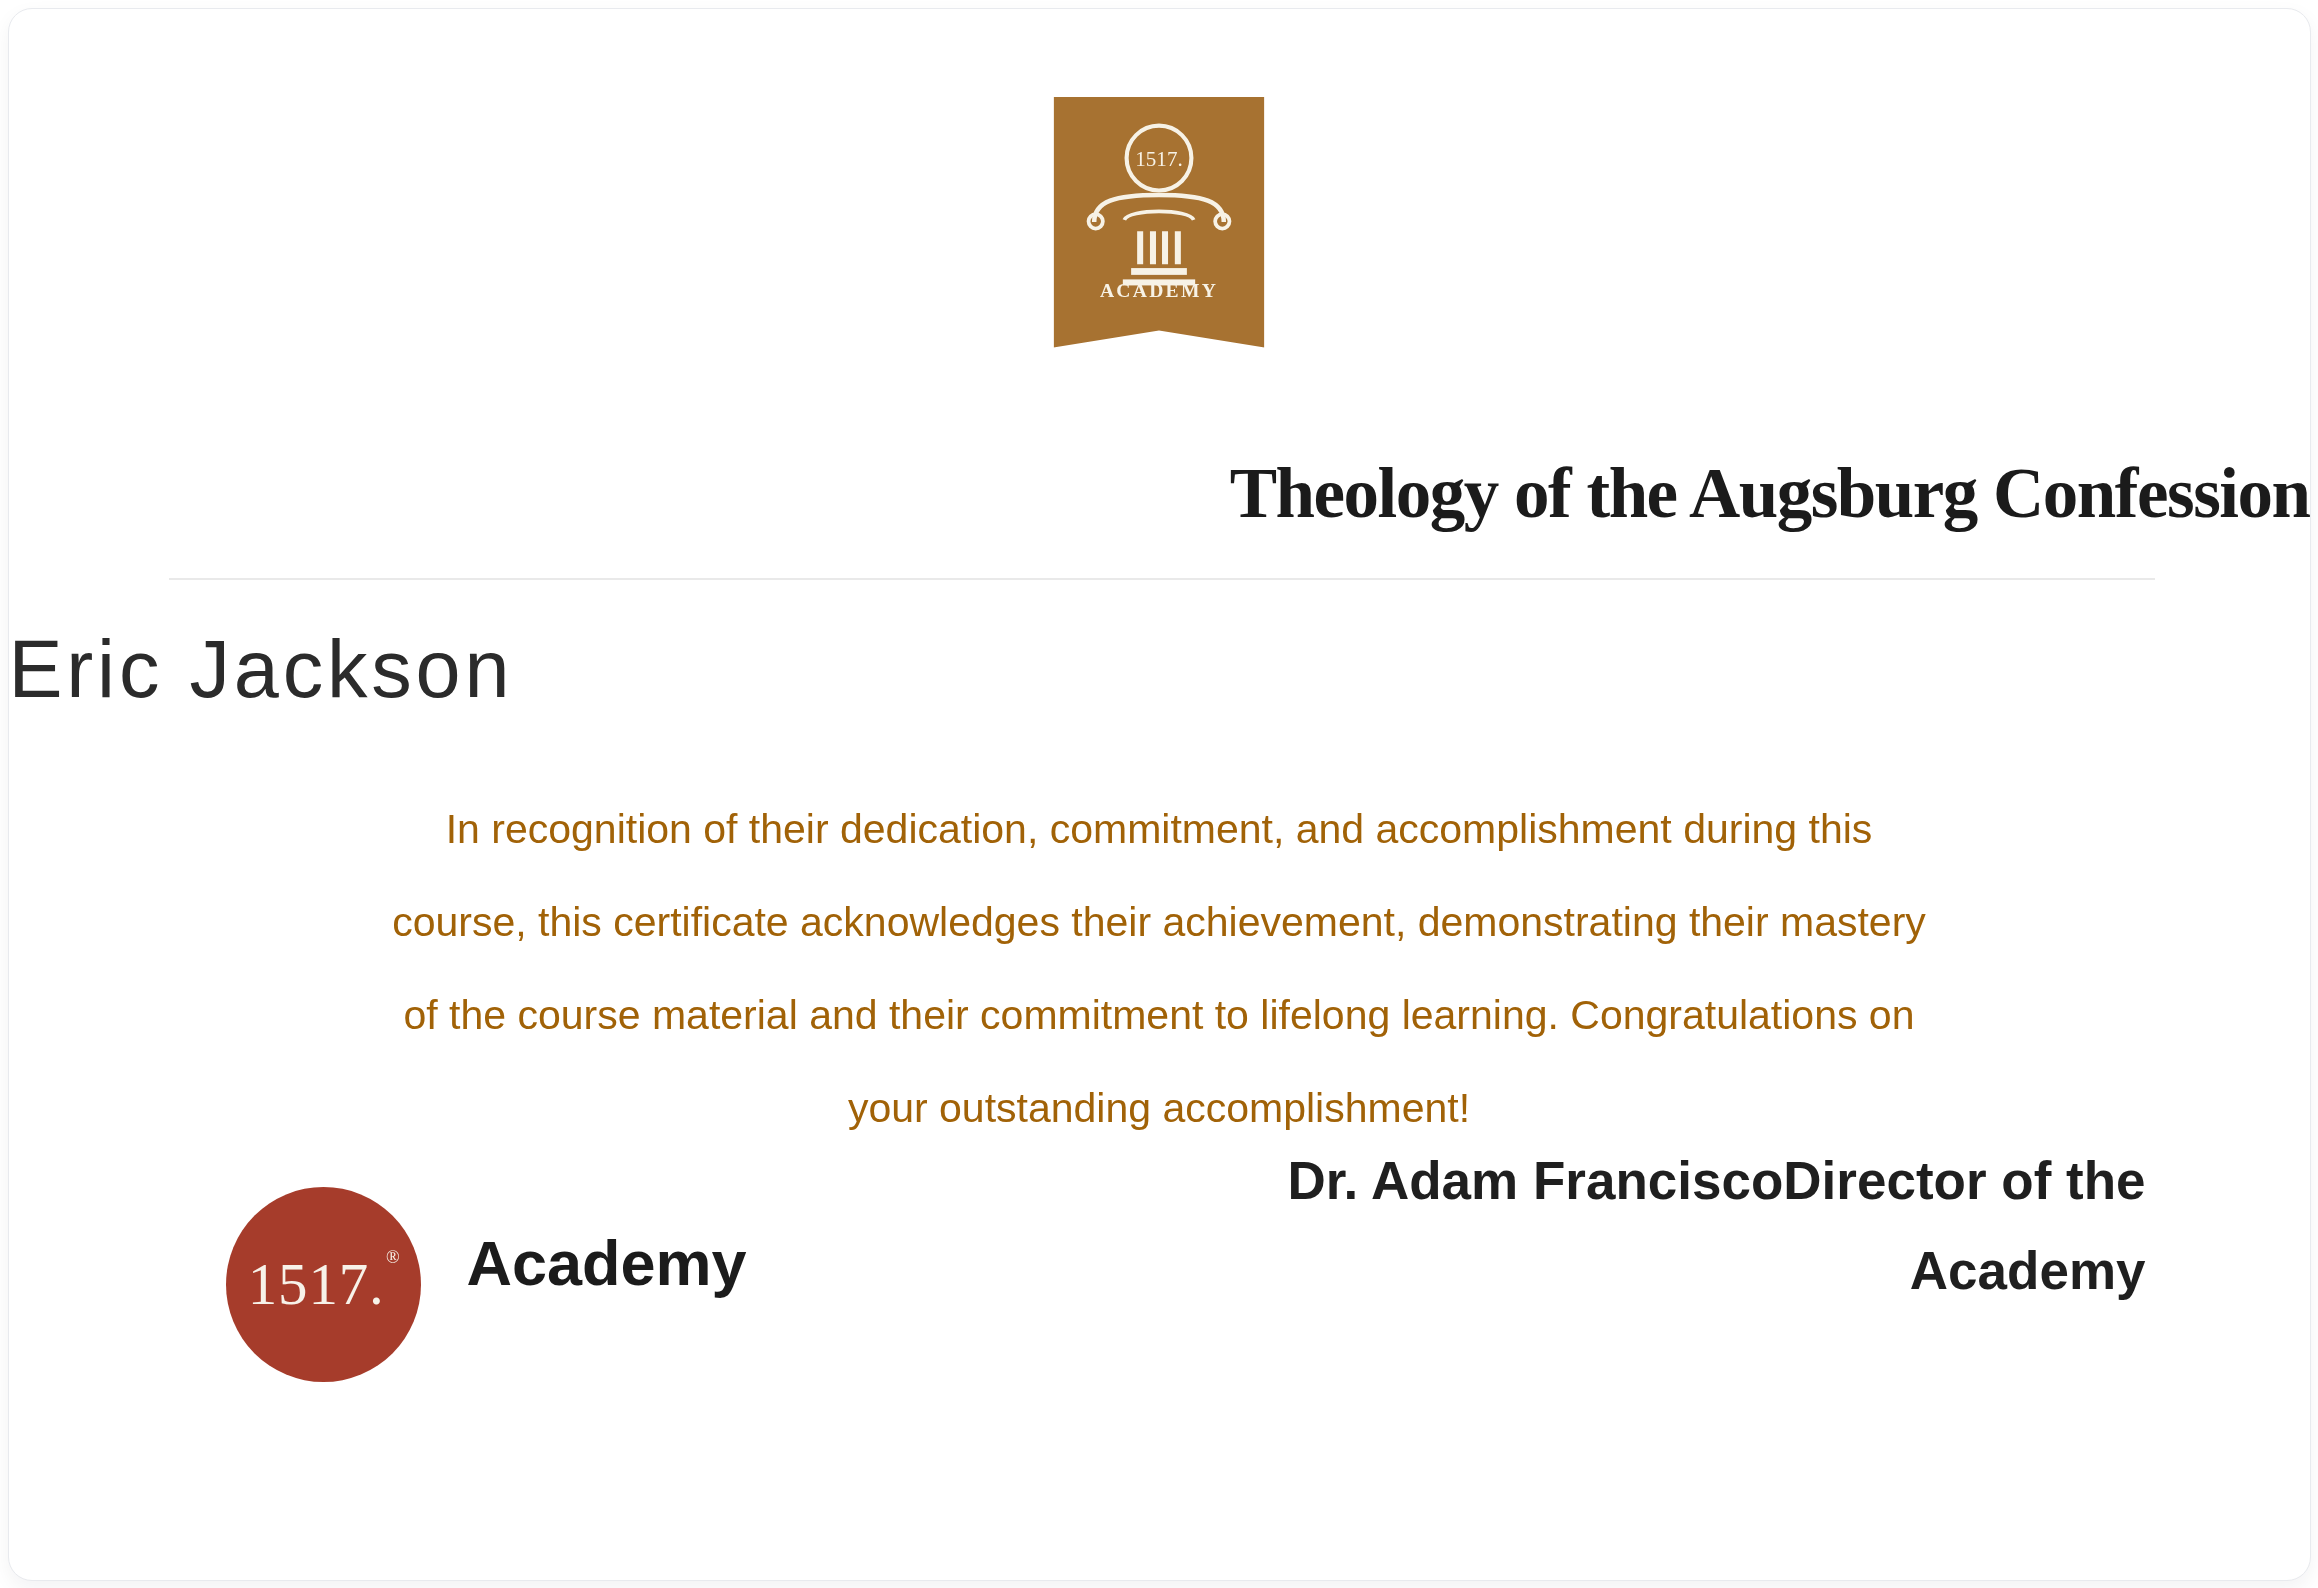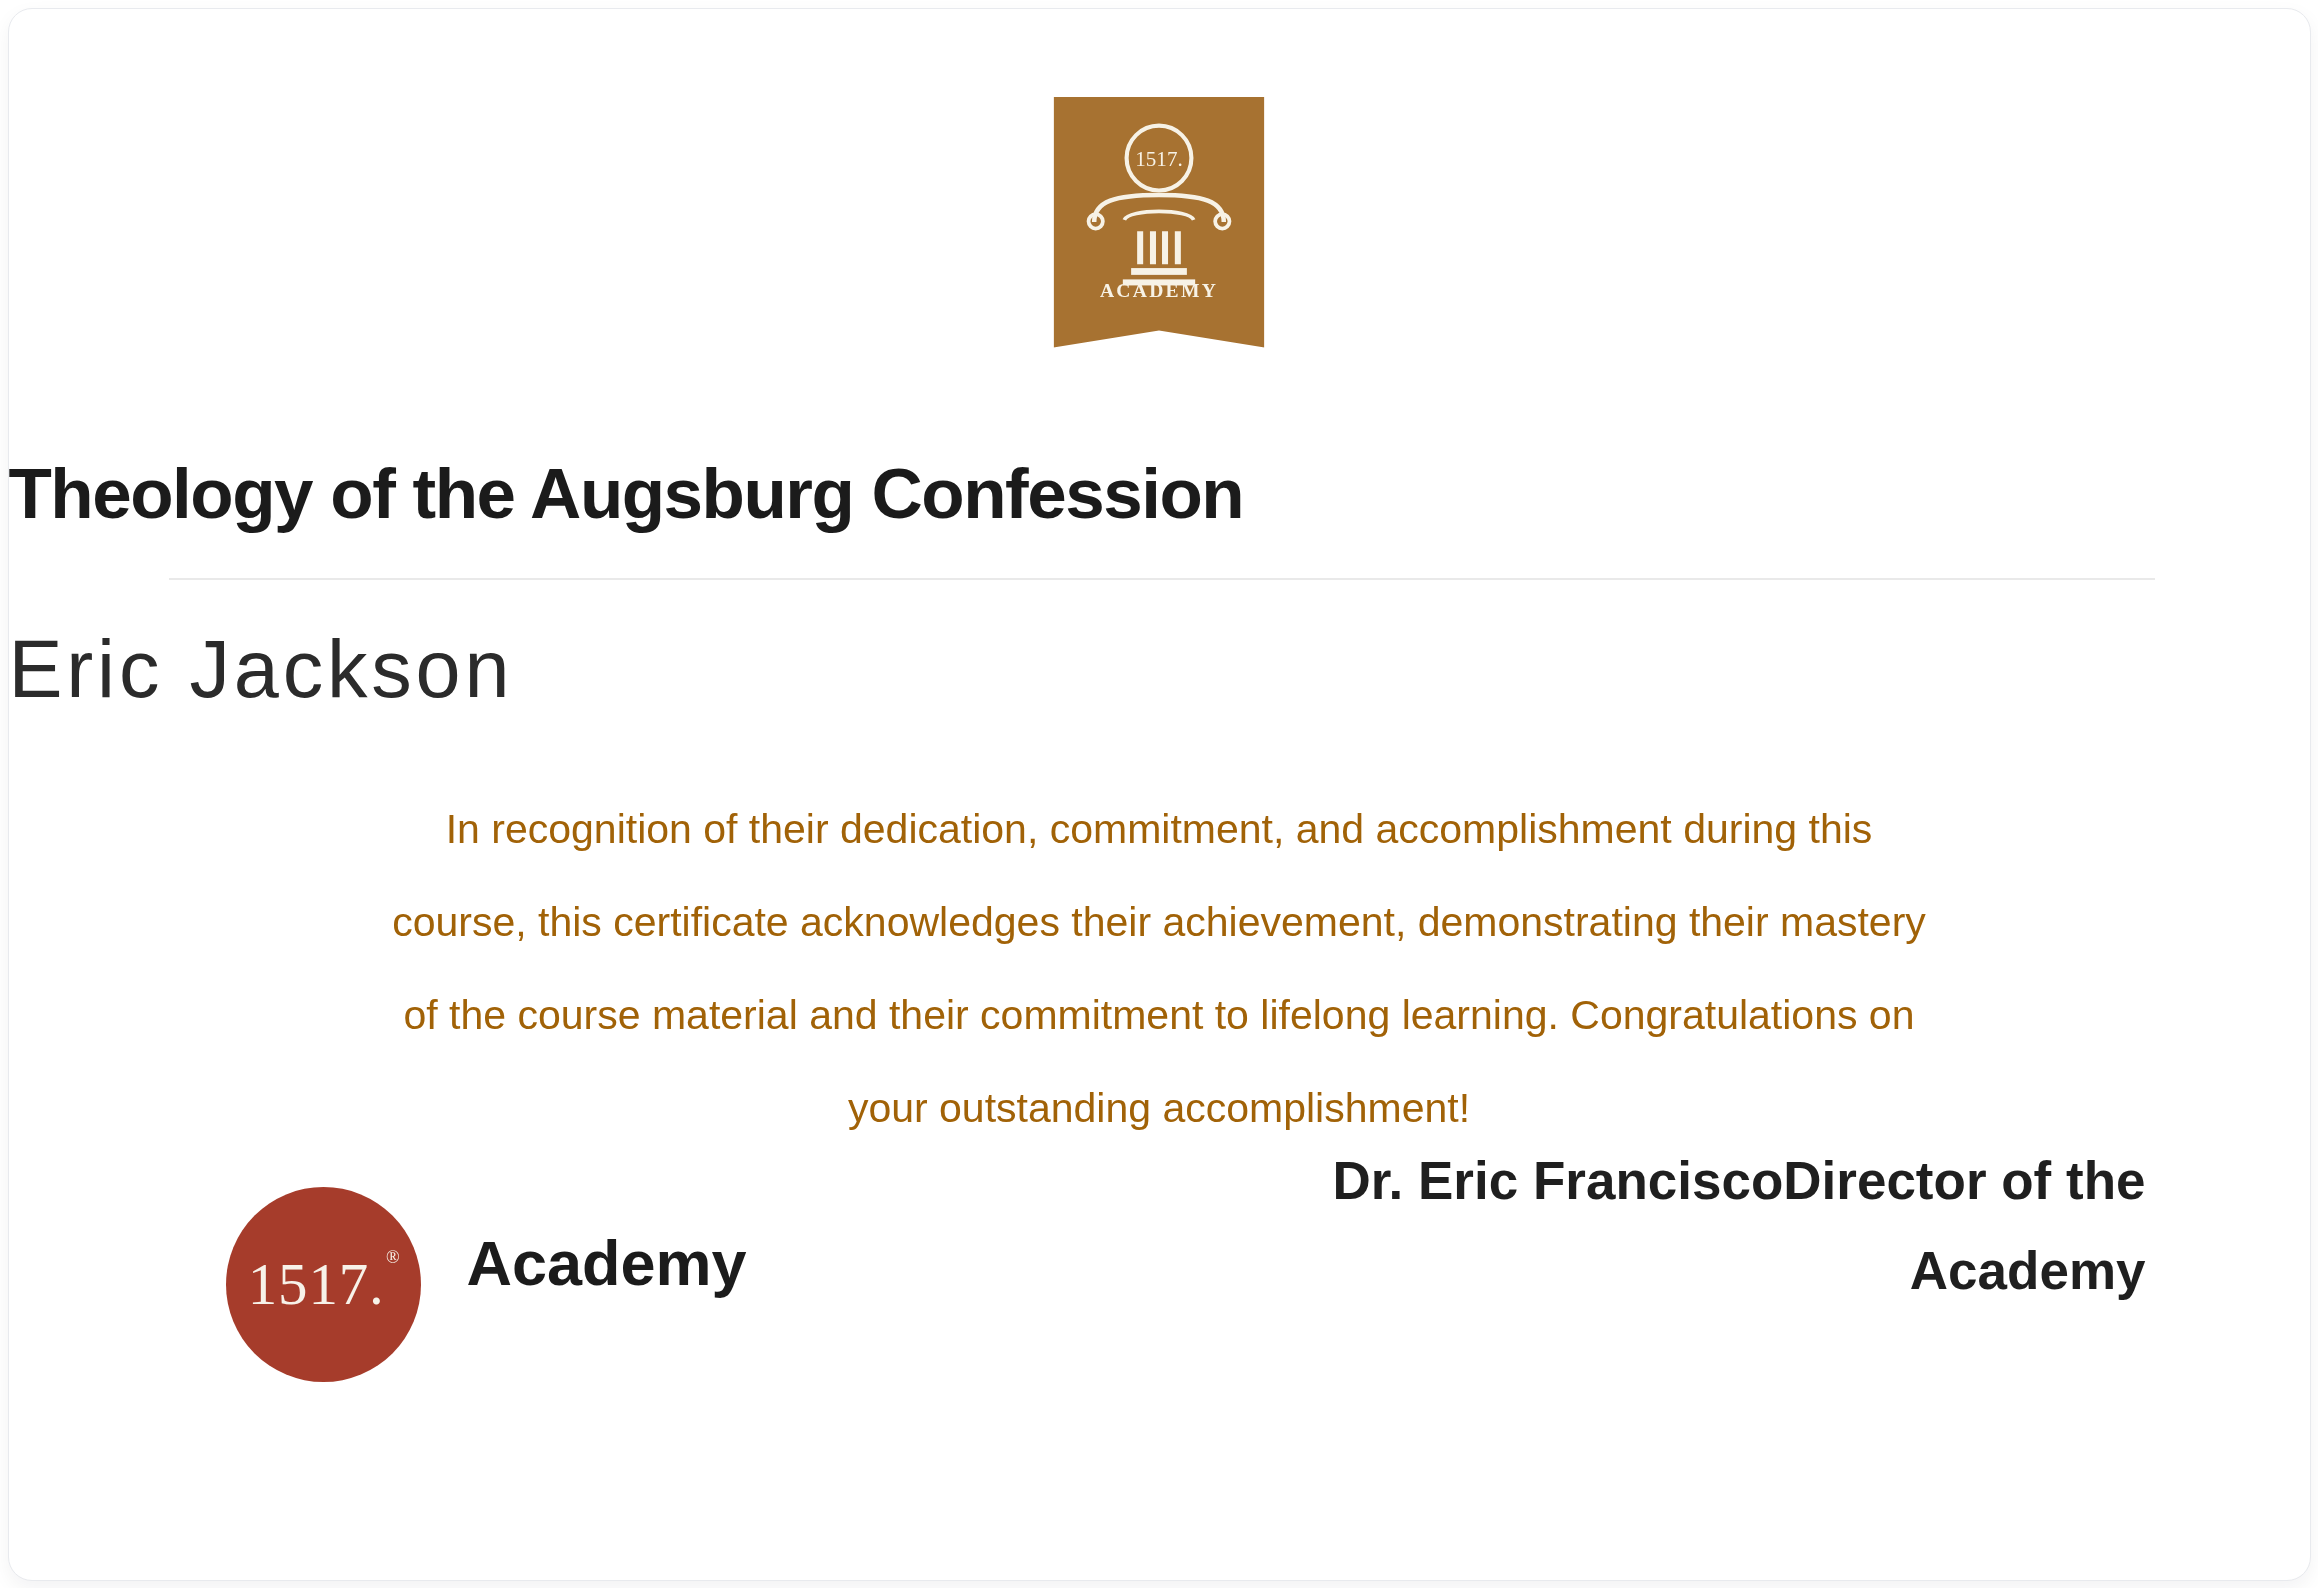--- a/index.html
+++ b/index.html
@@ -32,22 +32,22 @@
     font-size: 28px; text-anchor: middle;
   }
   .svgacad {
     font-family: "Liberation Serif", serif;
     font-size: 26px; font-weight: 700;
     letter-spacing: 3px; text-anchor: middle;
   }
   
   .title {
     position: absolute; top: 443px; left: 0; width: 100%;
-    text-align: left;
-    font-family: Liberation Sans, sans-serif;
+    text-align: right;
+    font-family: Liberation Serif, serif;
     font-weight: 700;
     font-size: 71px; line-height: 83px;
     letter-spacing: -1.5px;
     color: #1b1b1b;
   }
   .divider {
     position: absolute; top: 569px; left: 160px; right: 155px;
     height: 2.3px; background: #e9e9e9;
   }
   
@@ -136,21 +136,21 @@
 
   <div class="divider"></div>
 
   <div class="name">Eric Jackson</div>
 
   <p class="body-text">In recognition of their dedication, commitment, and accomplishment during this
 course, this certificate acknowledges their achievement, demonstrating their mastery
 of the course material and their commitment to lifelong learning. Congratulations on
 your outstanding accomplishment!</p>
 
-  <div class="signature">Dr. Eric FranciscoDirector of the
+  <div class="signature">Dr. Adam FranciscoDirector of the
 Academy</div>
 
   <div class="logo-circle">
     <span class="logo-year">1517.</span>
       <span class="logo-reg">®</span>
   </div>
   <div class="brand-label">Academy</div>
 
 </div>
 

